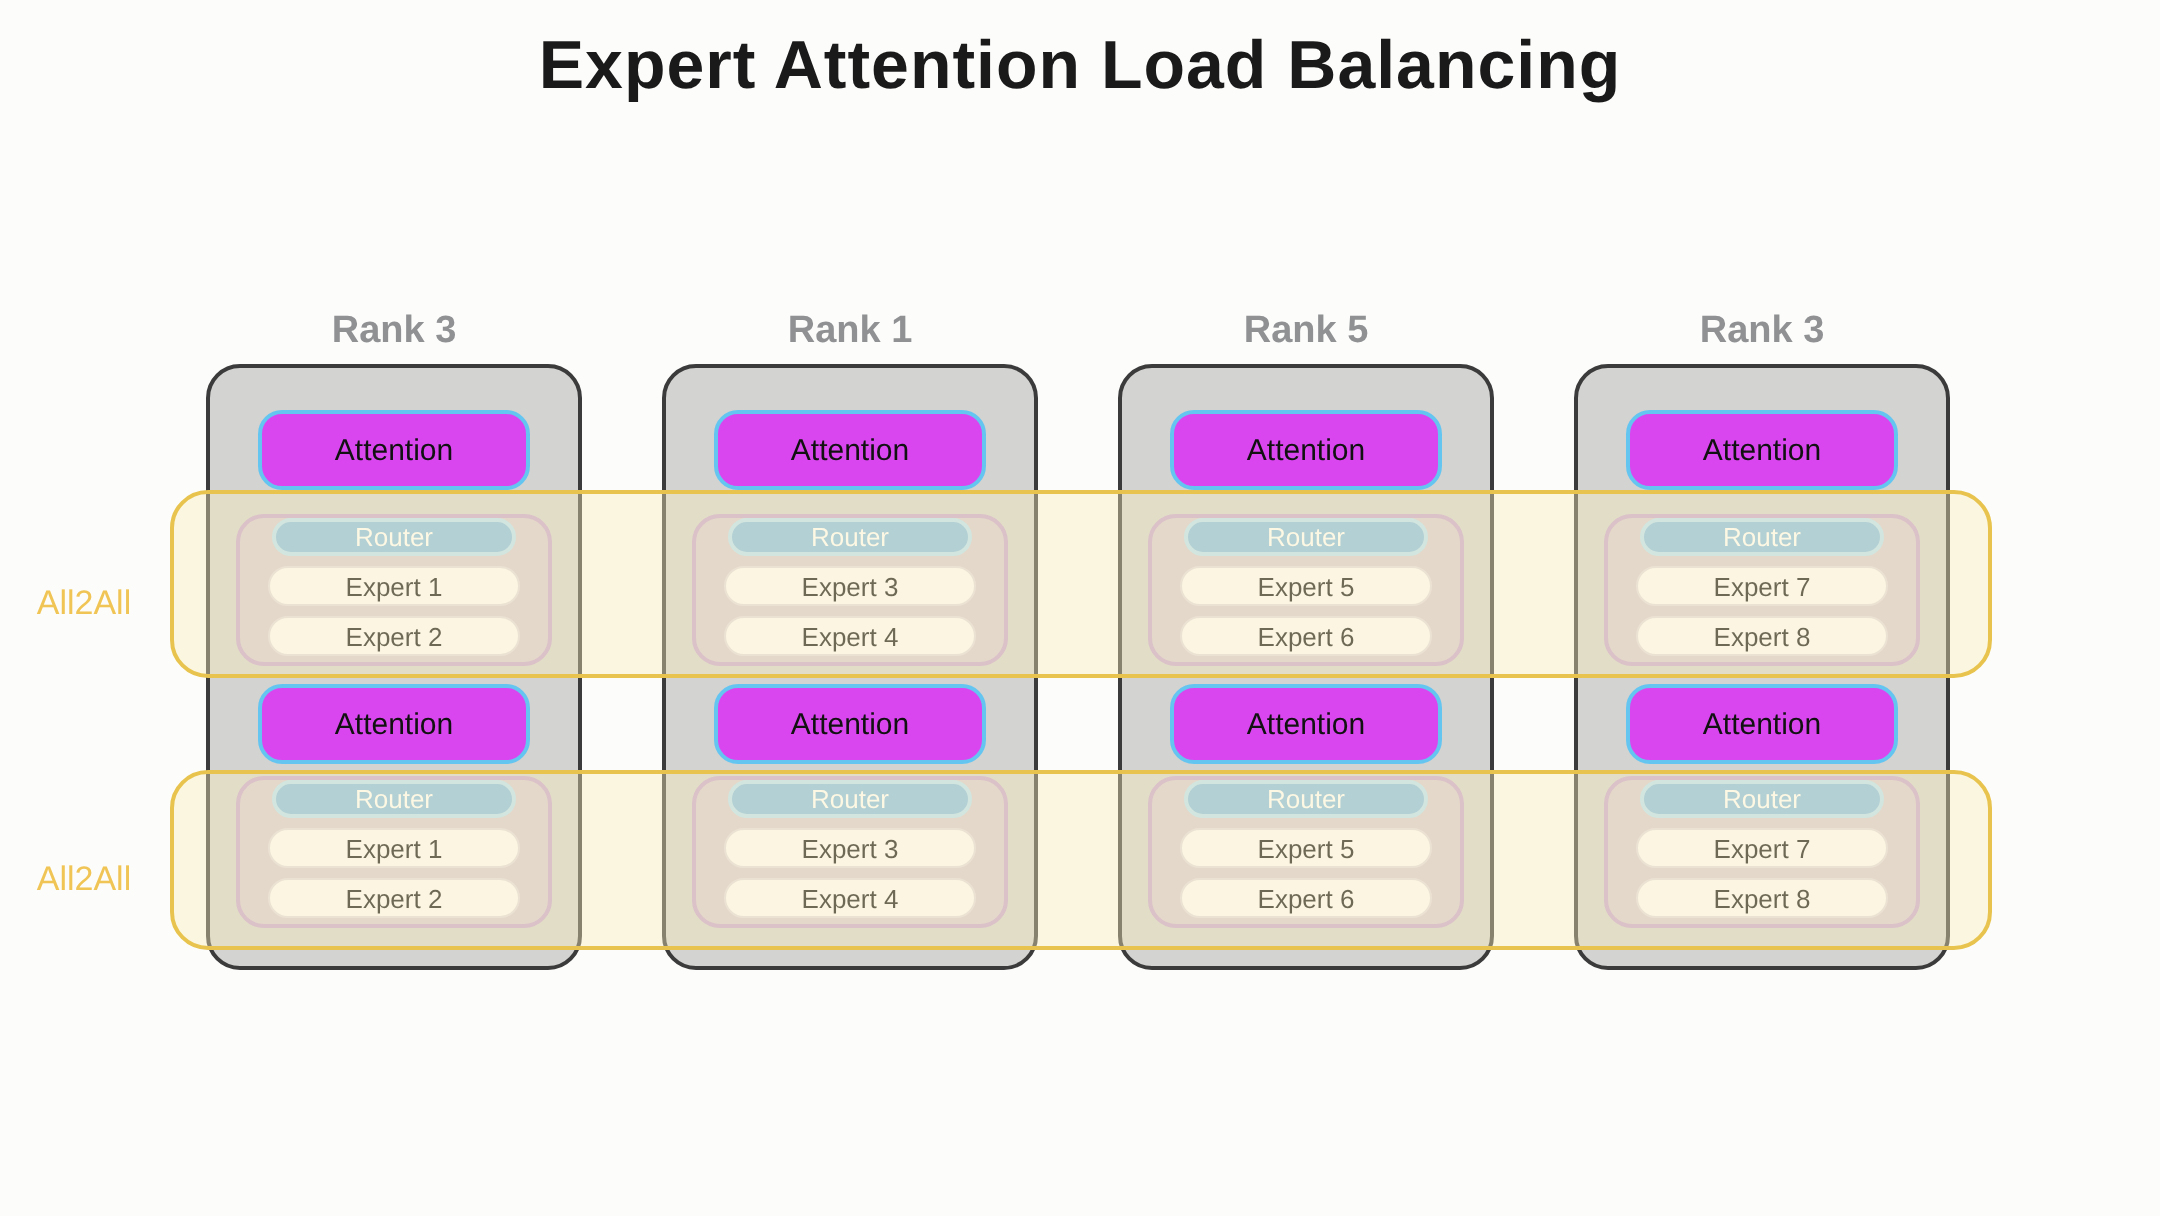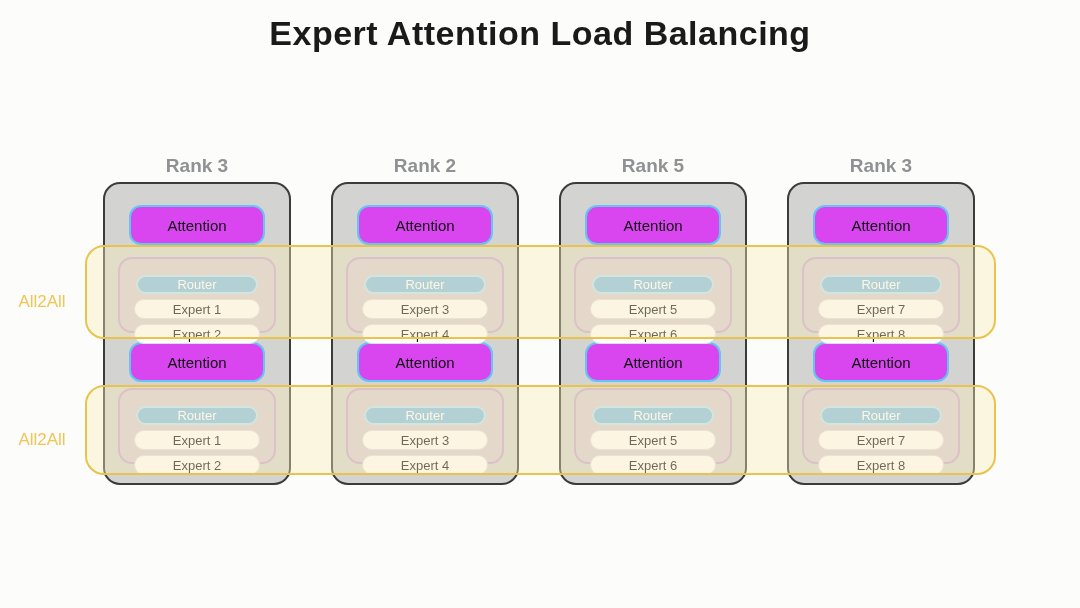--- a/index.html
+++ b/index.html
@@ -76,21 +76,21 @@
     left: 13px;
     width: 158px;
     height: 76px;
     background: #d6cad5;
     border: 2px solid #c6a3d3;
     border-radius: 14px;
     box-sizing: border-box;
     display: flex;
     flex-direction: column;
     align-items: center;
-    padding-top: 16px;
+    padding-top: 0;
     gap: 5px;
     z-index: 1;
   }
   .grp-1 { top: 73px; }
   .grp-2 { top: 204px; }
 
   .router {
     width: 122px;
     height: 19px;
     background: #84bce6;
@@ -148,21 +148,21 @@
   .a2a-2 { top: 419px; }
 </style>
 </head>
 <body>
 
 <div class="canvas">
 
   <div class="title">Expert Attention Load Balancing</div>
 
   <div class="rank-label p0">Rank 3</div>
-  <div class="rank-label p1">Rank 2</div>
+  <div class="rank-label p1">Rank 1</div>
   <div class="rank-label p2">Rank 5</div>
   <div class="rank-label p3">Rank 3</div>
 
   <div class="rank-box p0">
     <div class="attention attn-1">Attention</div>
     <div class="group grp-1">
       <div class="router">Router</div>
       <div class="expert">Expert 1</div>
       <div class="expert">Expert 2</div>
     </div>

